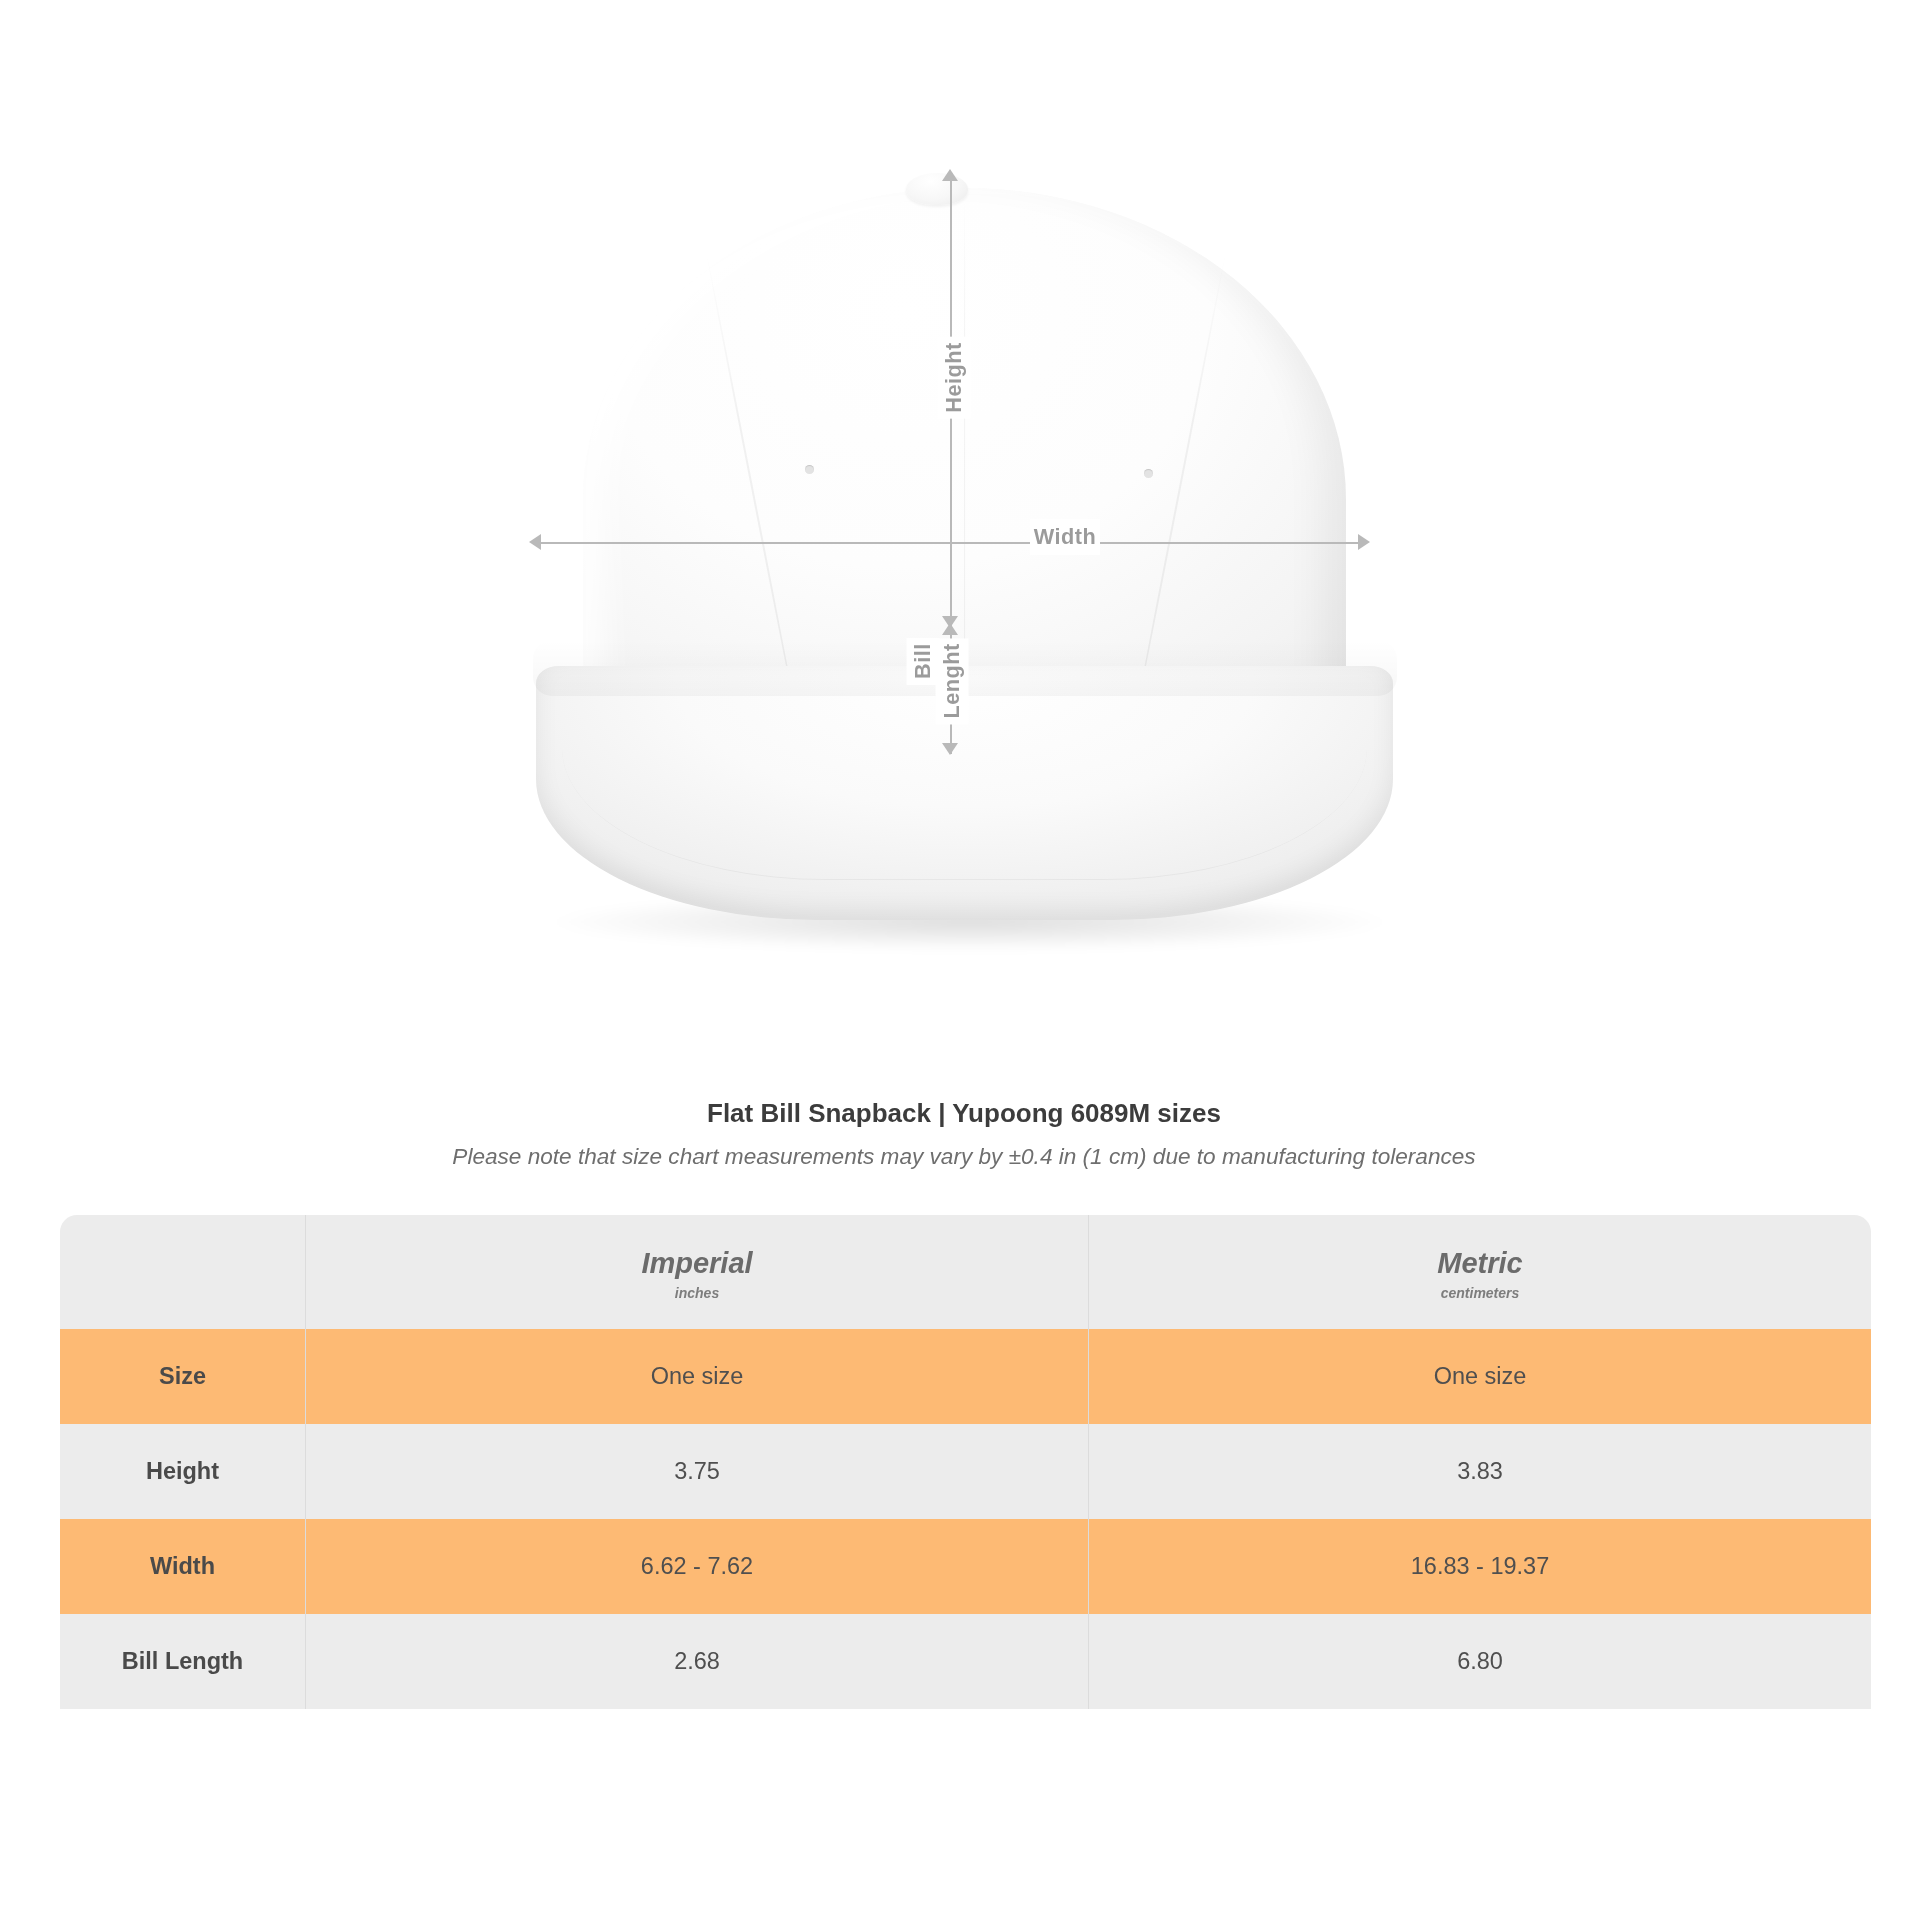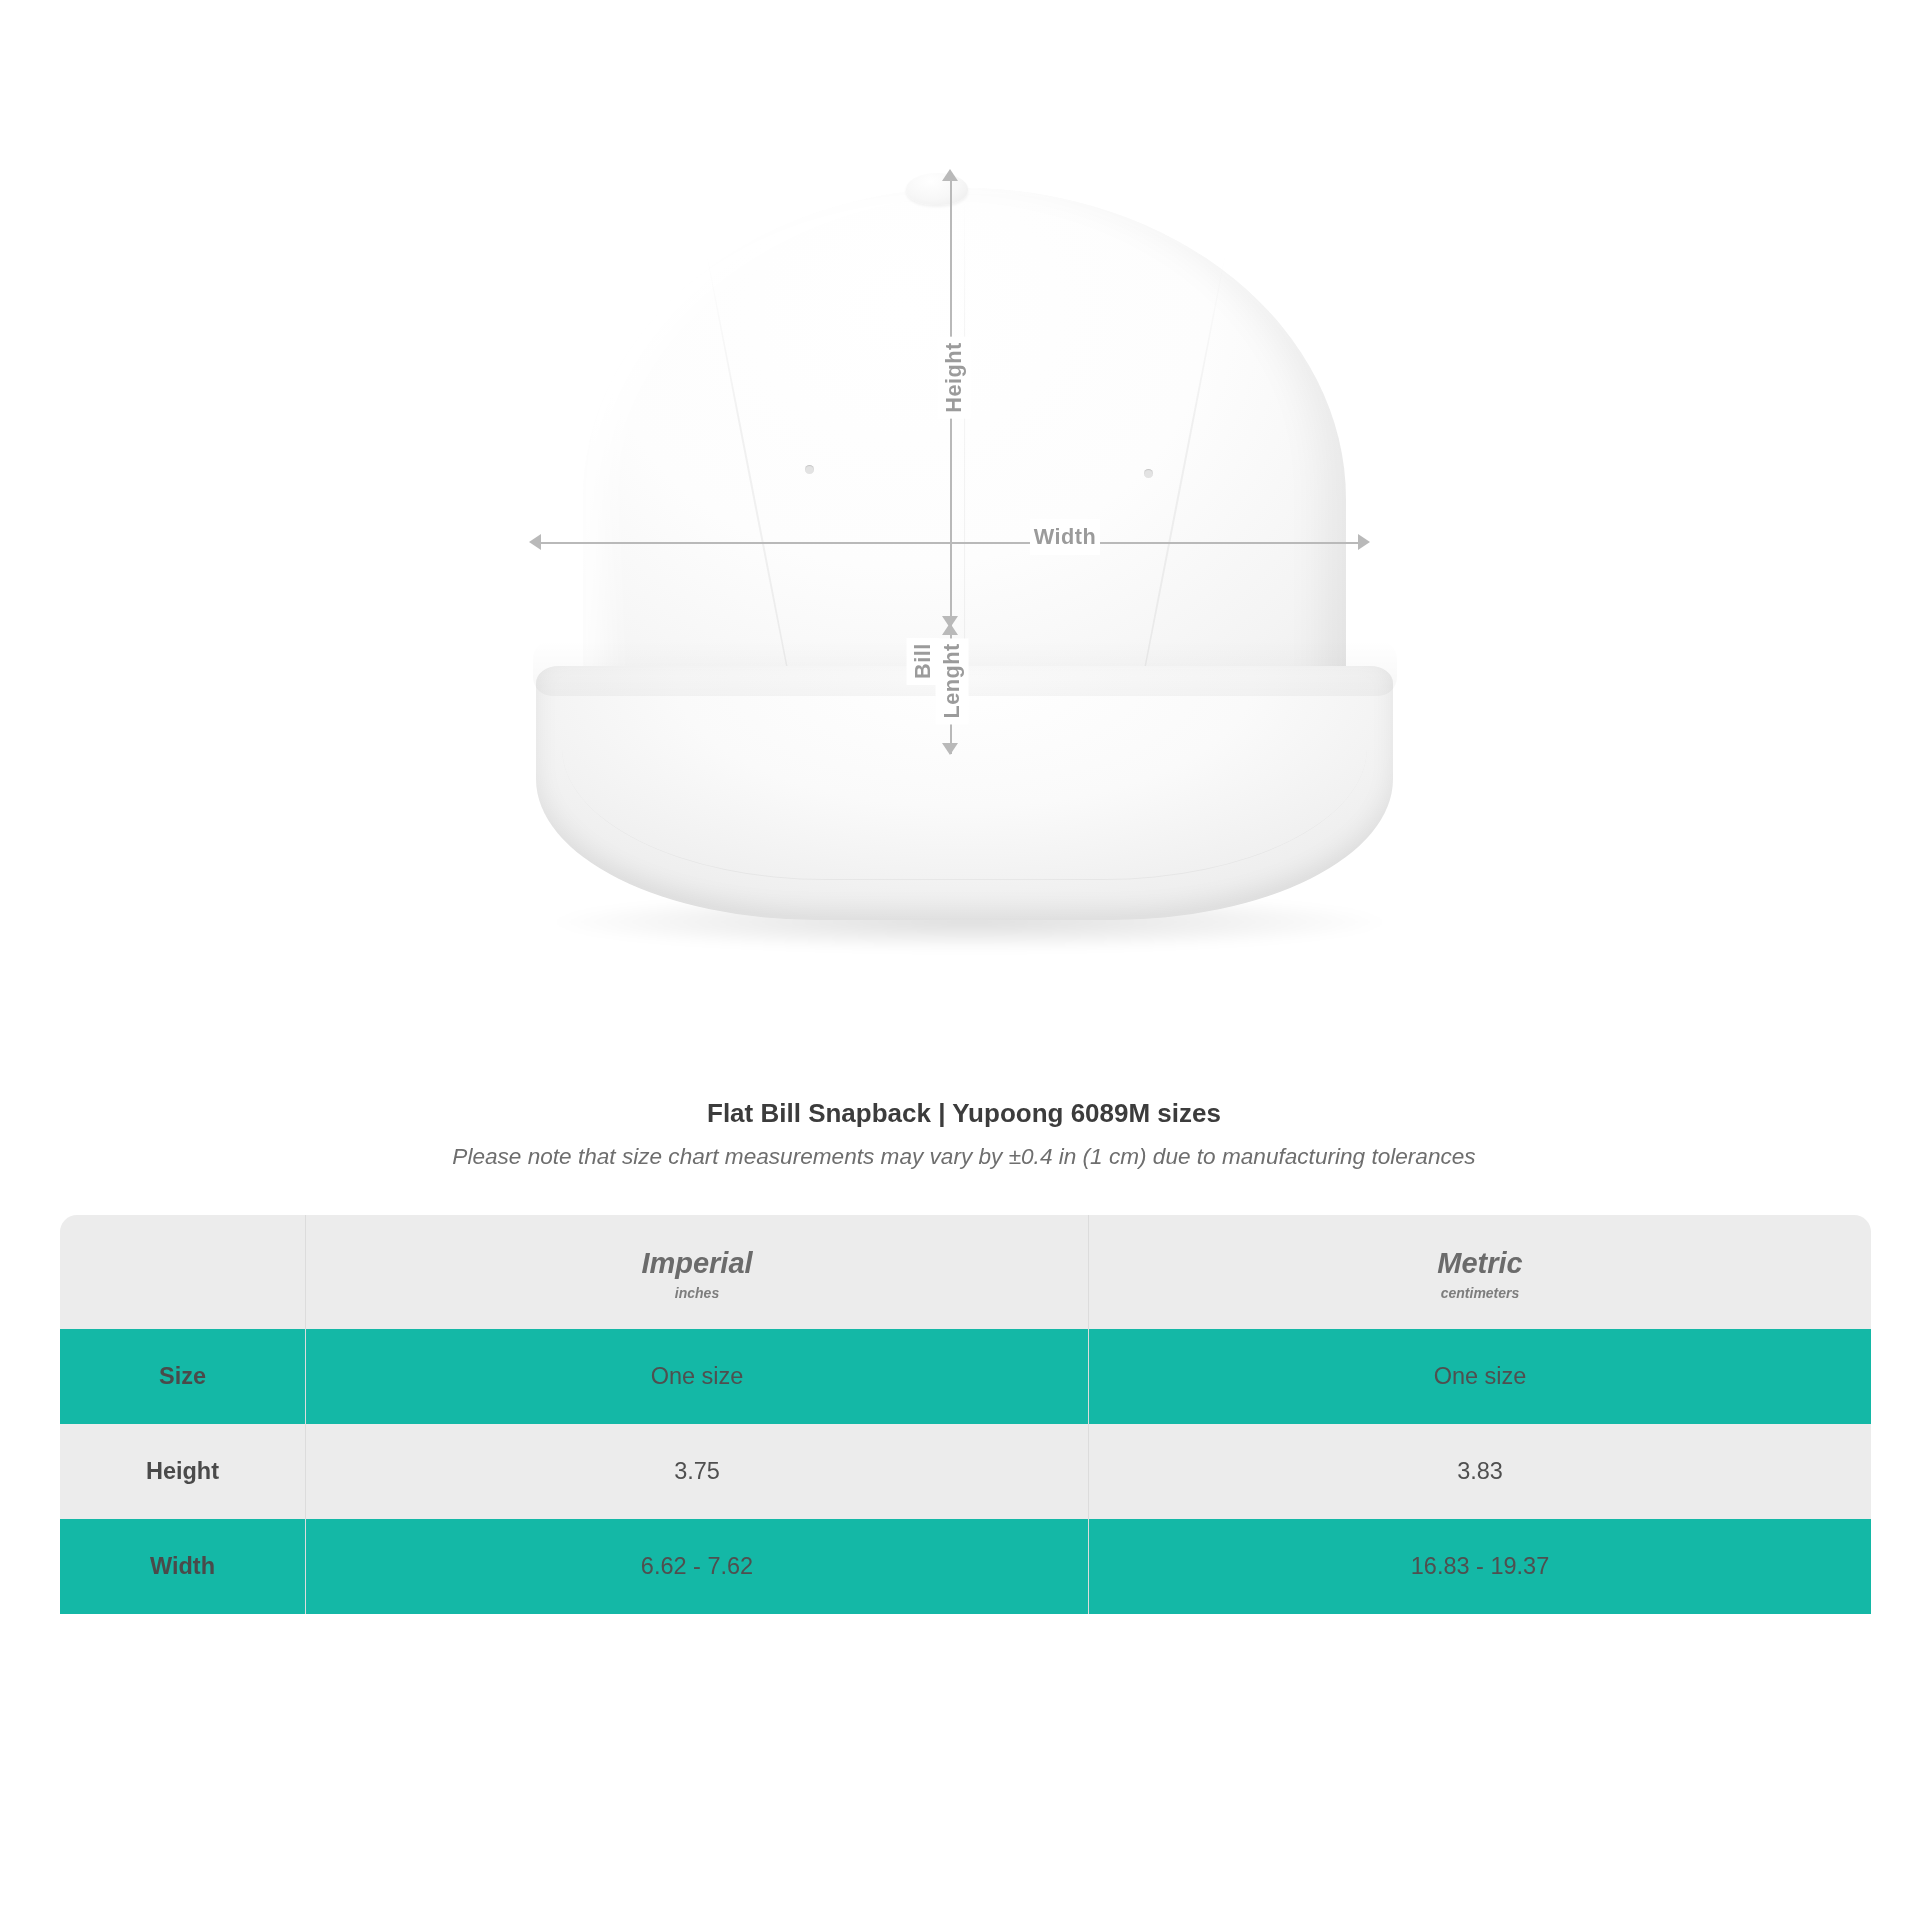--- a/index.html
+++ b/index.html
@@ -209,21 +209,21 @@
     display: block;
     font-size: 14px;
     font-style: italic;
     color: #7d7d7d;
   }
   tbody td {
     padding: 34px 0;
     font-size: 23.5px;
     color: #4f4f4f;
   }
-  tbody tr.odd td { background: #14b8a6; }
+  tbody tr.odd td { background: #fdba74; }
   tbody tr.even td { background: #ececec; }
   tbody td.row-head {
     font-weight: bold;
     color: #4a4a4a;
   }
   .col-divider { border-left: 1.9px solid #dcdcdc; }
   .first-col { width: 245px; }
   .val-col { width: 782px; }
 </style>
 </head>
@@ -298,18 +298,23 @@
         <tr class="even">
           <td class="first-col row-head">Height</td>
           <td class="val-col col-divider">3.75</td>
           <td class="val-col col-divider">3.83</td>
         </tr>
         <tr class="odd">
           <td class="first-col row-head">Width</td>
           <td class="val-col col-divider">6.62 - 7.62</td>
           <td class="val-col col-divider">16.83 - 19.37</td>
         </tr>
+        <tr class="even">
+          <td class="first-col row-head">Bill Length</td>
+          <td class="val-col col-divider">2.68</td>
+          <td class="val-col col-divider">6.80</td>
+        </tr>
       </tbody>
     </table>
   </div>
 
 </div>
 
 
 </body></html>

